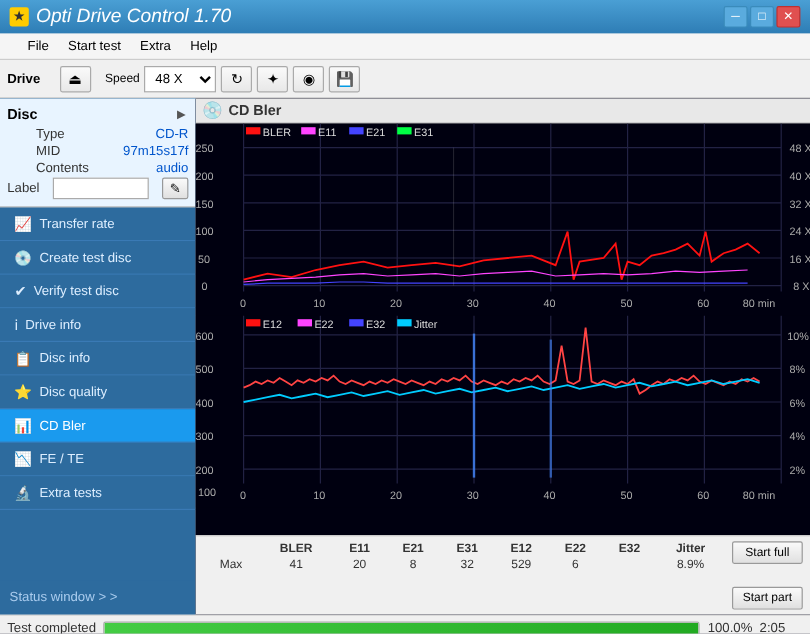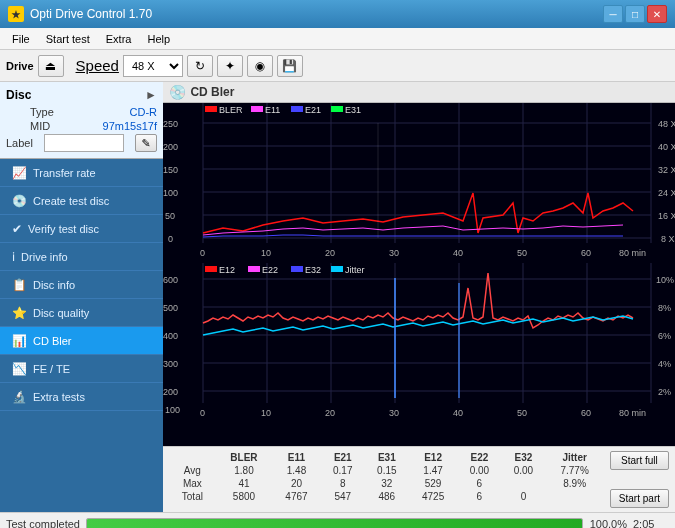--- a/index.html
+++ b/index.html
@@ -11,65 +11,65 @@
       color: white;
       height: 28px;
       display: flex;
       align-items: center;
       justify-content: space-between;
       padding: 0 8px;
       user-select: none;
     }
     .title-bar-left { display: flex; align-items: center; gap: 6px; }
     .title-bar-icon { width: 16px; height: 16px; background: #ffcc00; border-radius: 2px; font-size: 10px; display: flex; align-items: center; justify-content: center; color: #333; font-weight: bold; }
-    .title-bar-text { font-size: 12px; font-weight: normal; }
+    .title-bar-text { font-size: 16px; font-weight: normal; font-style: italic; }
     .title-bar-controls { display: flex; gap: 2px; }
     .title-btn { width: 20px; height: 18px; background: #5aabde; border: 1px solid #3a8bbb; color: white; font-size: 10px; cursor: pointer; display: flex; align-items: center; justify-content: center; border-radius: 2px; }
     .title-btn.close { background: #e05050; border-color: #c03030; }
 
     
     .menu-bar {
       background: #f5f5f5;
       border-bottom: 1px solid #ccc;
       height: 22px;
       display: flex;
       align-items: center;
-      padding: 0 4px;
+      padding: 0 15px;
     }
     .menu-item { padding: 2px 8px; font-size: 11px; cursor: pointer; border-radius: 2px; }
 
     
     .drive-bar {
       background: #f0f0f0;
       border-bottom: 1px solid #ccc;
       height: 32px;
       display: flex;
       align-items: center;
       padding: 0 6px;
       gap: 4px;
     }
-    .drive-label { font-size: 11px; font-weight: bold; margin-right: 0; }
+    .drive-label { font-size: 11px; font-weight: bold; margin-right: 12px; }
     .drive-select {
       background: white;
       border: 1px solid #aaa;
       padding: 2px 4px;
       font-size: 11px;
       width: 220px;
       height: 22px;
     }
     .toolbar-btn {
       width: 26px; height: 22px;
       background: linear-gradient(to bottom, #fafafa, #e8e8e8);
       border: 1px solid #aaa;
       cursor: pointer;
       display: flex; align-items: center; justify-content: center;
       font-size: 12px;
       border-radius: 2px;
     }
-    .speed-label { font-size: 15px; margin-left: 8px; text-decoration: underline; }
+    .speed-label { font-size: 10px; margin-left: 8px; }
     .speed-select {
       background: white;
       border: 1px solid #aaa;
       padding: 2px 4px;
       font-size: 11px;
       width: 60px;
       height: 22px;
     }
 
     
@@ -277,20 +277,24 @@
         <span class="disc-arrow">►</span>
       </div>
       <div class="disc-row">
         <span class="disc-key">Type</span>
         <span class="disc-val">CD-R</span>
       </div>
       <div class="disc-row">
         <span class="disc-key">MID</span>
         <span class="disc-val">97m15s17f</span>
       </div>
+      <div class="disc-row">
+        <span class="disc-key">Contents</span>
+        <span class="disc-val">audio</span>
+      </div>
       <div class="disc-label-row">
         <span class="disc-key">Label</span>
         <input class="disc-label-input" type="text" value="" style="">
         <button class="disc-label-btn">✎</button>
       </div>
     </div>
 
     <div class="nav-items">
       <div class="nav-item">
         <span class="nav-item-icon">📈</span>
@@ -325,20 +329,23 @@
         <span>FE / TE</span>
       </div>
       <div class="nav-item">
         <span class="nav-item-icon">🔬</span>
         <span>Extra tests</span>
       </div>
     </div>
 
     <div style="flex:1; background:#2d6b9e;"></div>
 
+    <div class="status-window-bar">
+      <span>Status window &gt; &gt;</span>
+    </div>
   </div>
 
   <div class="chart-area">
 
     <div class="chart-header">
       <span style="color:#1177cc; font-size:14px;">💿</span>
       <span class="chart-title">CD Bler</span>
     </div>
 
     <div class="charts-container">
@@ -482,52 +489,30 @@
               <th>E21</th>
               <th>E31</th>
               <th>E12</th>
               <th>E22</th>
               <th>E32</th>
               <th>Jitter</th>
             </tr>
           </thead>
           <tbody>
             <tr>
-              <td>Avg</td>
-              <td>1.80</td>
-              <td>1.48</td>
-              <td>0.17</td>
-              <td>0.15</td>
-              <td>1.47</td>
-              <td>0.00</td>
-              <td>0.00</td>
-              <td>7.77%</td>
-            </tr>
-            <tr>
               <td>Max</td>
               <td>41</td>
               <td>20</td>
               <td>8</td>
               <td>32</td>
               <td>529</td>
               <td>6</td>
               <td></td>
               <td>8.9%</td>
             </tr>
-            <tr>
-              <td>Total</td>
-              <td>5800</td>
-              <td>4767</td>
-              <td>547</td>
-              <td>486</td>
-              <td>4725</td>
-              <td>6</td>
-              <td>0</td>
-              <td></td>
-            </tr>
           </tbody>
         </table>
         <div class="stats-buttons">
           <button class="stats-btn">Start full</button>
           <button class="stats-btn">Start part</button>
         </div>
       </div>
     </div>
   </div>
 </div>

